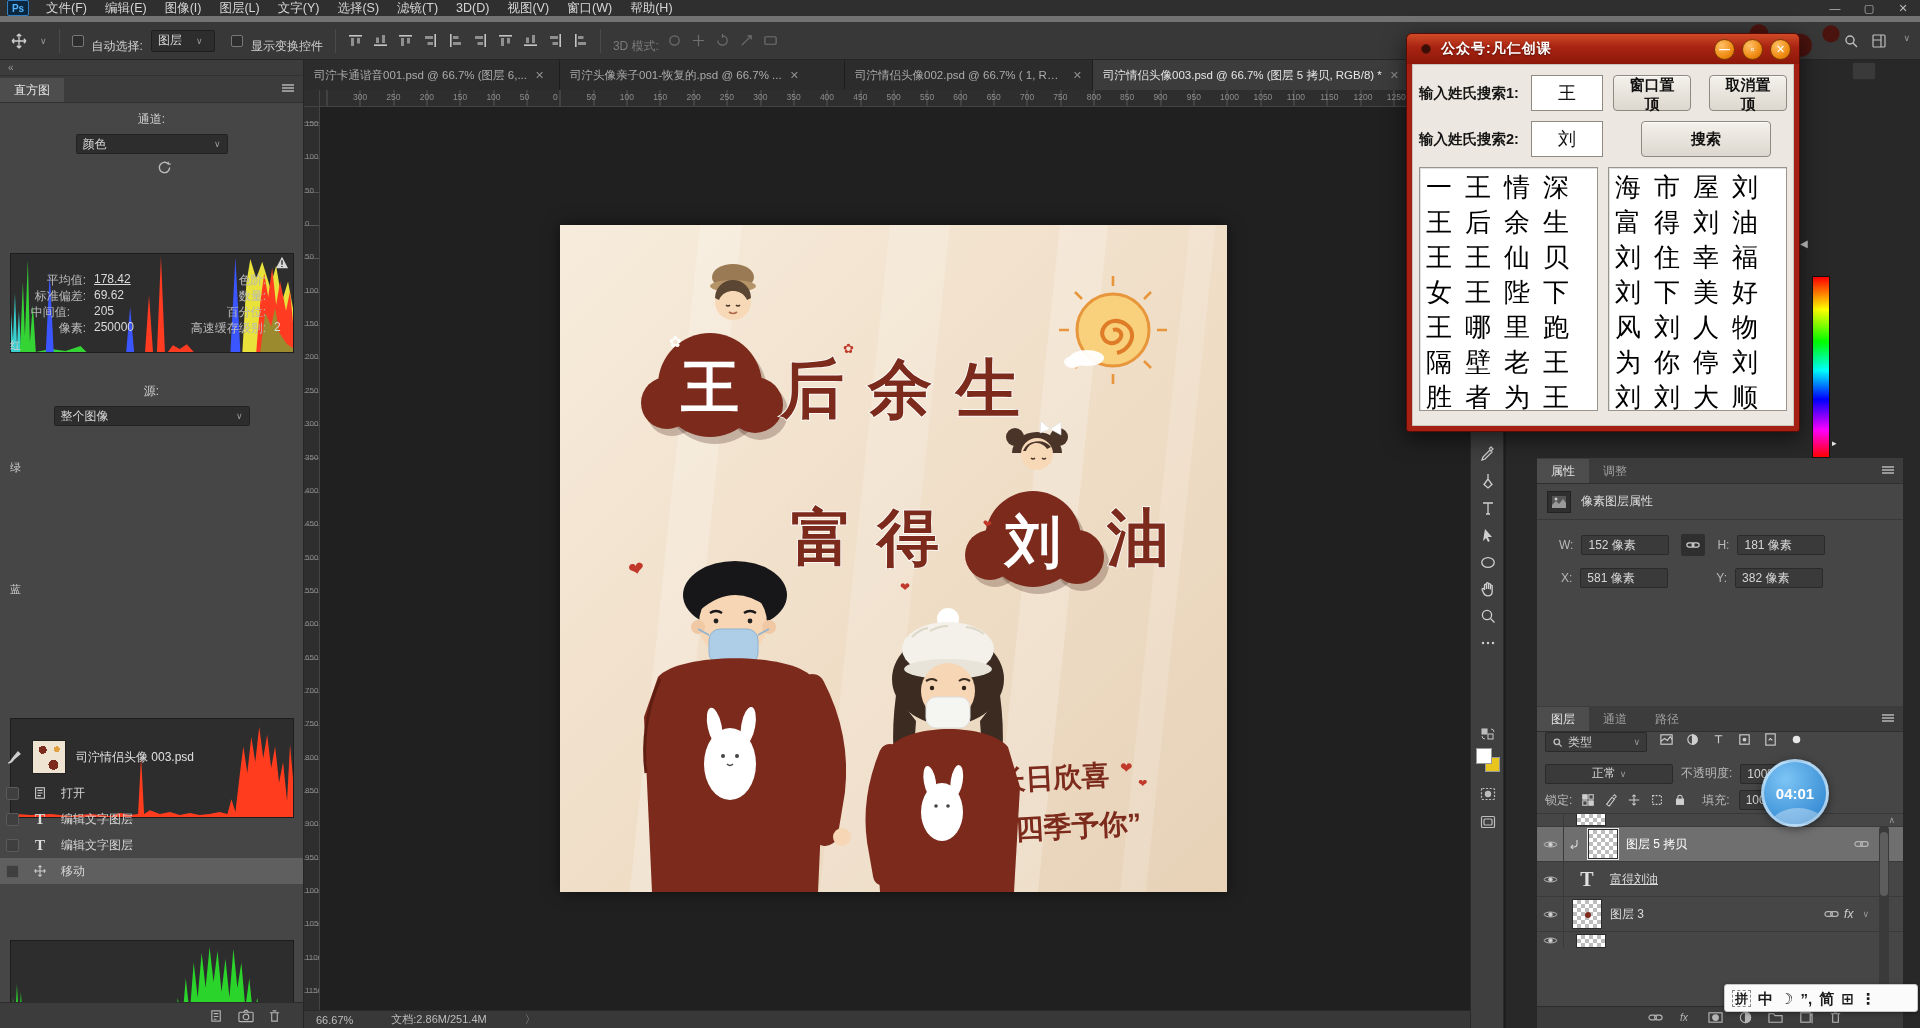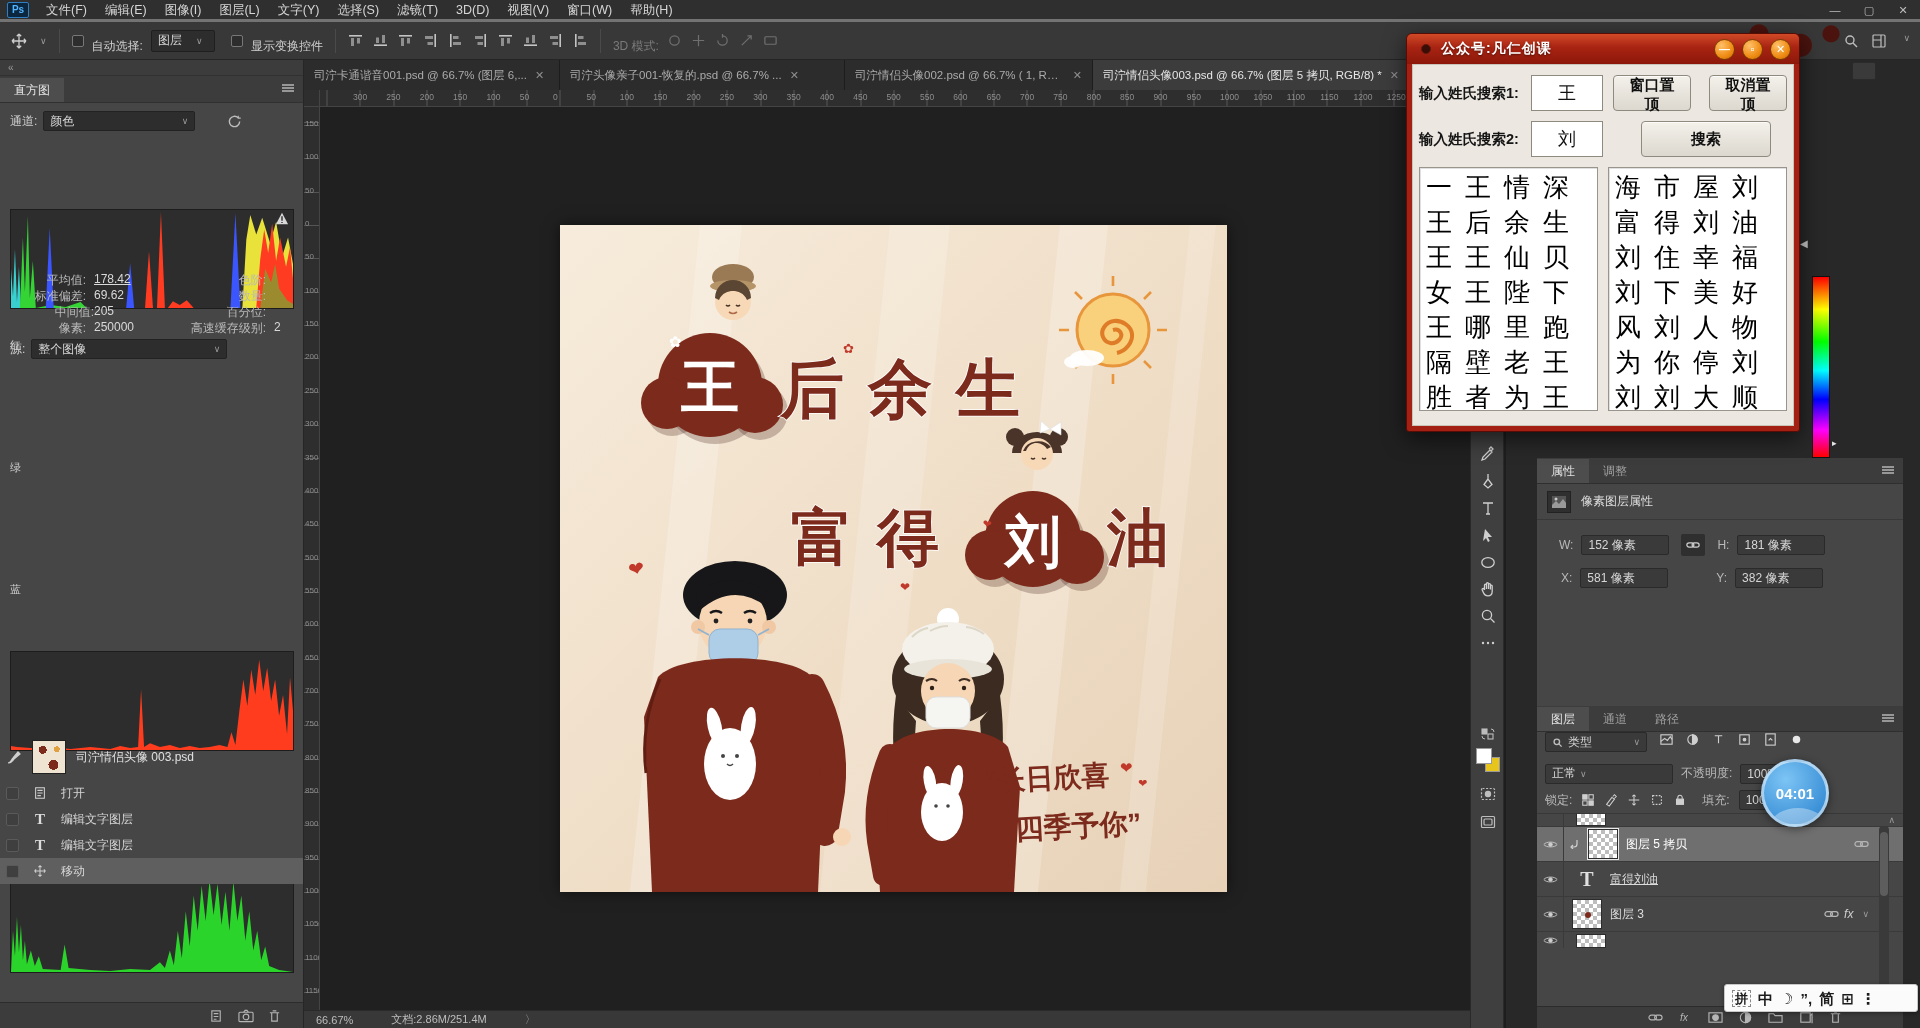--- a/index.html
+++ b/index.html
@@ -2,41 +2,41 @@
 <html><head>
 <meta charset="utf-8">
 <style>
   html,body{margin:0;padding:0;background:#111;}
   *{box-sizing:border-box;font-family:"Liberation Sans","DejaVu Sans",sans-serif;}
   #root{position:relative;width:1920px;height:1028px;background:#1e1e1e;overflow:hidden;color:#cfcfcf;font-size:12px;}
   .abs{position:absolute;}
   .chv{color:#9a9a9a;font-size:9px;margin-left:4px;}
   svg{display:block;}
   
-  #menubar{left:0;top:0;width:1920px;height:22px;background:#2f2f2f;border-bottom:3px solid #737373;display:flex;align-items:center;}
+  #menubar{left:0;top:0;width:1920px;height:22px;background:#2f2f2f;border-bottom:6px solid #737373;display:flex;align-items:center;}
   #ps-logo{width:22px;height:16px;margin:0 8px 0 7px;background:#0b2740;border:1px solid #2f7fc2;border-radius:2px;color:#53b5ff;font-size:10px;font-weight:bold;display:flex;align-items:center;justify-content:center;}
   .menu-item{padding:0 9px;color:#d6d6d6;font-size:12.5px;line-height:22px;cursor:default;}
   #win-controls{margin-left:auto;display:flex;}
   .win-btn{width:34px;text-align:center;color:#bdbdbd;font-size:11px;line-height:22px;}
   
   #optionsbar{left:0;top:22px;width:1920px;height:38px;background:#383838;border-bottom:1px solid #252525;display:flex;align-items:center;gap:8px;padding-left:10px;}
   .sep{width:1px;height:24px;background:#4a4a4a;margin:0 4px;}
   .opt-check{width:12px;height:12px;border:1px solid #777;background:#2d2d2d;border-radius:2px;}
   .opt-label{color:#cfcfcf;font-size:12px;margin-top:12px;}
   .opt-drop{background:#2d2d2d;border:1px solid #1f1f1f;border-radius:2px;height:22px;display:flex;align-items:center;padding:0 6px;gap:10px;min-width:64px;color:#d6d6d6;}
   .dim{color:#7a7a7a;}
   .ico{display:inline-flex;align-items:center;justify-content:center;}
   
   #left-panel{left:0;top:60px;width:304px;height:968px;background:#464646;border-right:1px solid #262626;}
   .lp-header{height:16px;background:#3c3c3c;color:#9a9a9a;font-size:10px;padding-left:8px;line-height:16px;border-bottom:1px solid #313131;}
   .ptab-row{height:27px;background:#3c3c3c;display:flex;align-items:flex-end;position:relative;border-bottom:1px solid #313131;}
   .ptab{padding:0 14px;height:24px;line-height:24px;color:#9f9f9f;font-size:12px;background:#3c3c3c;}
   .ptab.active{background:#4d4d4d;color:#e4e4e4;}
   .pmenu{position:absolute;right:8px;top:6px;}
-  .hrow{display:flex;align-items:center;gap:6px;padding:0 10px;}
+  .hrow{display:flex;align-items:center;gap:6px;padding:0 10px;flex-direction:column;}
   .field{background:#2d2d2d;border:1px solid #222;border-radius:2px;height:20px;display:flex;align-items:center;padding:0 6px;justify-content:space-between;color:#d6d6d6;}
   .histbox{background:#2d2d2d;border:1px solid #1d1d1d;position:relative;}
   .stat-label{color:#b9b9b9;}
   .stat-val{color:#d9d9d9;}
   .chan-label{color:#cfcfcf;font-size:11px;padding:2px 10px 1px;}
   
   .hist-item{height:26px;display:flex;align-items:center;gap:12px;padding-left:6px;color:#d6d6d6;}
   .hist-item .cb{width:13px;height:13px;border:1px solid #5a5a5a;background:#3f3f3f;border-radius:2px;flex:0 0 auto;}
   .hist-item.selected{background:#5f5f5f;}
   .snapshot-thumb{width:34px;height:34px;border:1px solid #222;background-color:#efe3d2;background-image:radial-gradient(circle at 30% 28%,#7c2a1c 4px,transparent 4px),radial-gradient(circle at 64% 74%,#7c2a1c 5px,transparent 5px),radial-gradient(circle at 74% 26%,#e0a040 3px,transparent 3px);}
@@ -315,21 +315,21 @@
     </div>
     <div class="abs" style="left:0;top:212px;width:160px;" id="stats-l">
         <div style="display: flex; justify-content: flex-end; gap: 8px; height: 16px; padding-right: 4px;">
           <span class="stat-label">平均值:</span>
           <span class="stat-val" style="width: 62px; text-align: left; text-decoration: underline;">178.42</span>
         </div>
         <div style="display: flex; justify-content: flex-end; gap: 8px; height: 16px; padding-right: 4px;">
           <span class="stat-label">标准偏差:</span>
           <span class="stat-val" style="width: 62px; text-align: left;">69.62</span>
         </div>
-        <div style="display: flex; justify-content: flex-end; gap: 0; height: 16px; padding-right: 4px;">
+        <div style="display: flex; justify-content: flex-end; gap: 24px; height: 16px; padding-right: 4px;">
           <span class="stat-label">中间值:</span>
           <span class="stat-val" style="width: 62px; text-align: left;">205</span>
         </div>
         <div style="display: flex; justify-content: flex-end; gap: 8px; height: 16px; padding-right: 4px;">
           <span class="stat-label">像素:</span>
           <span class="stat-val" style="width: 62px; text-align: left;">250000</span>
         </div>
       </div>
     <div class="abs" style="left:148px;top:212px;width:150px;" id="stats-r">
         <div style="display: flex; justify-content: flex-end; gap: 8px; height: 16px; padding-right: 10px;">
@@ -852,21 +852,21 @@
             </svg>
           </span>
           <span class="ico">
             <svg width="15" height="15" viewBox="0 0 16 16" fill="none" stroke="#cfcfcf" stroke-width="1.2">
               <circle cx="8" cy="8" r="4" fill="#e8e8e8" stroke="none"></circle>
             </svg>
           </span>
         </span>
     </div>
     <div style="display:flex;align-items:center;gap:8px;height:27px;padding-left:8px;">
-      <span class="rfield" style="width:128px;justify-content:flex-start;">
+      <span class="rfield" style="width:128px;justify-content:center;">
           <span>正常</span>
           <span class="chv">∨</span>
         </span>
       <span class="stat-label">不透明度:</span>
       <span class="rfield" style="width:58px;">
           <span>100%</span>
         </span>
     </div>
     <div style="display:flex;align-items:center;gap:9px;height:27px;padding-left:8px;border-bottom:1px solid #383838;">
       <span class="stat-label">锁定:</span>

